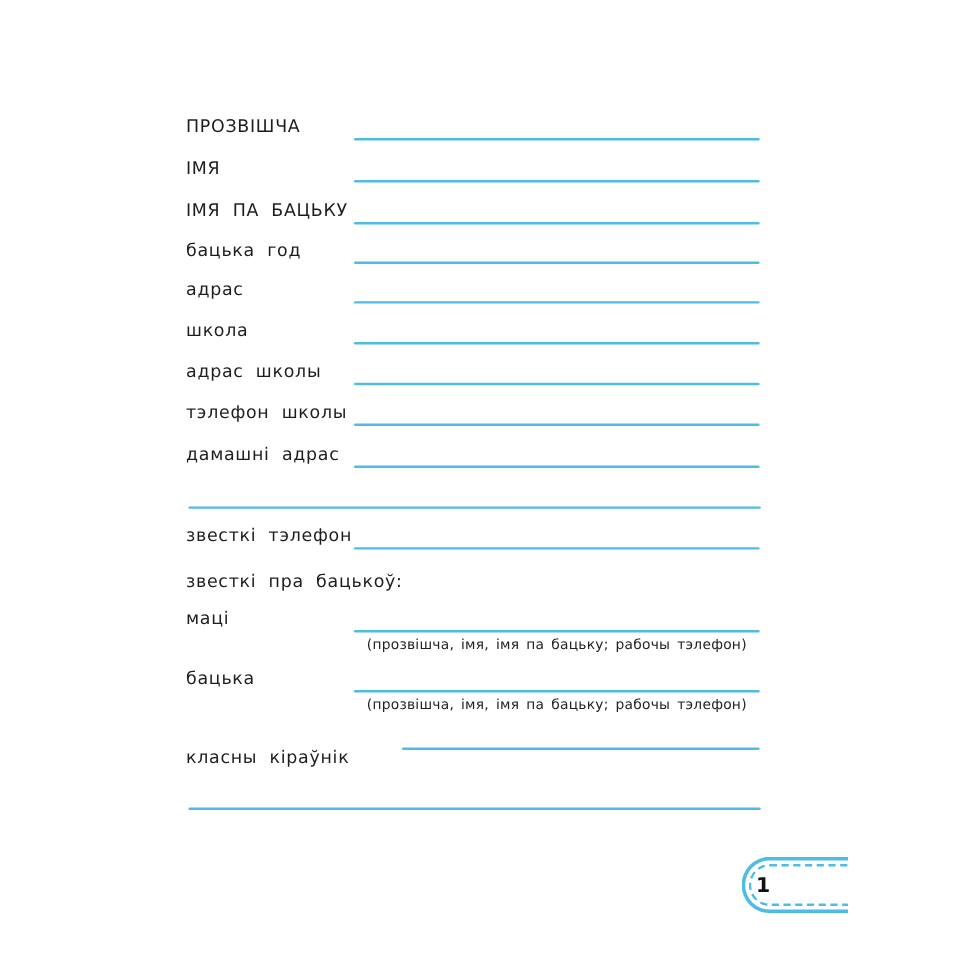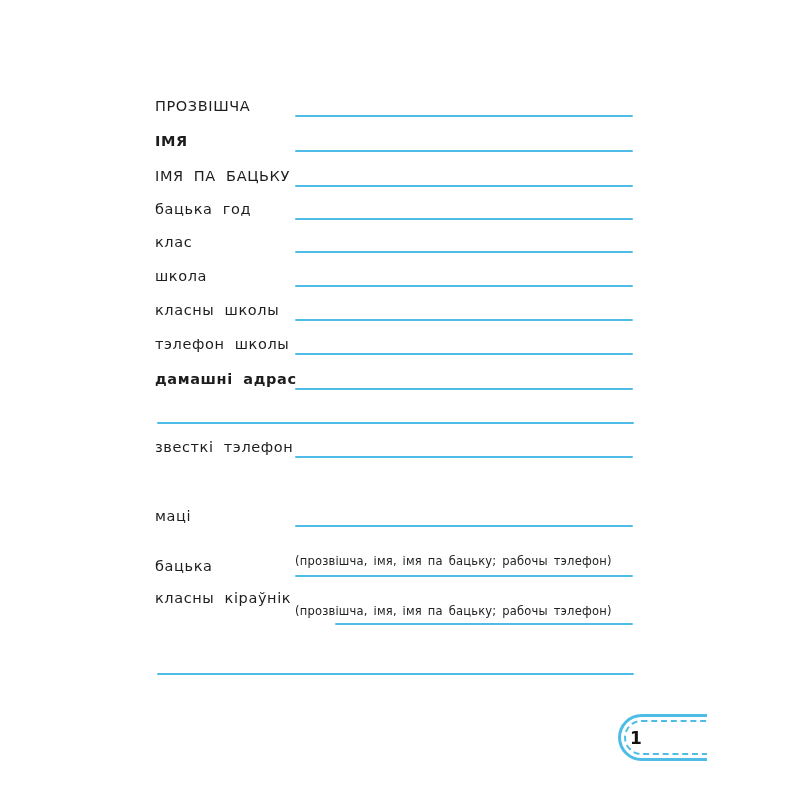--- a/index.html
+++ b/index.html
@@ -31,40 +31,40 @@
     background: #4fbce6;
     border-radius: 1px;
   }
   .fline.field { left: 295px; width: 338px; }
   .fline.full  { left: 157px; width: 477px; }
   .caption {
     position: absolute;
     font-size: 11.5px;
     letter-spacing: 0.2px;
     word-spacing: 2px;
+    text-align: center;
     white-space: nowrap;
     color: #222222;
-    margin-top: 24px;
   }
   
   .y117  { top: 115px; }  .ly117 { top: 98px;  }
-  .y152  { top: 150px; }  .ly152 { top: 133px; font-weight: bold; }
+  .y152  { top: 150px; }  .ly152 { top: 133px; }
   .y187  { top: 185px; }  .ly187 { top: 168px; }
   .y220  { top: 218px; }  .ly220 { top: 201px; }
   .y253  { top: 251px; }  .ly253 { top: 234px; }
   .y287  { top: 285px; }  .ly287 { top: 268px; text-align: center; }
   .y321  { top: 319px; }  .ly321 { top: 302px; }
   .y355  { top: 353px; }  .ly355 { top: 336px; text-align: right; }
-  .y390  { top: 388px; }  .ly390 { top: 371px; font-weight: bold; }
+  .y390  { top: 388px; }  .ly390 { top: 371px; }
   .y424  { top: 422px; }
   .y458  { top: 456px; }  .ly458 { top: 439px; }
                           .ly488 { top: 477px; }
   .y527  { top: 525px; }  .ly527 { top: 508px; text-align: right; }  .cy538 { top: 530px; left: 295px; width: 338px; }
   .y577  { top: 575px; }  .ly577 { top: 558px; }  .cy588 { top: 580px; left: 295px; width: 338px; }
-  .y625  { top: 623px; }  .ly625 { top: 590px; }  .cy638 { top: 630px; left: 335px; width: 298px; }
+  .y625  { top: 623px; }  .ly625 { top: 624px; }  .cy638 { top: 630px; left: 335px; width: 298px; }
   .y675  { top: 673px; }
   .fline.teacher { left: 335px; width: 298px; }
 
   
   .page-tab {
     position: absolute;
     left: 618px;
     top: 714px;
     width: 89px;
     height: 47px;
@@ -105,40 +105,41 @@
 
   <div class="label ly152">ІМЯ</div>
   <div class="fline field y152"></div>
 
   <div class="label ly187">ІМЯ ПА БАЦЬКУ</div>
   <div class="fline field y187"></div>
 
   <div class="label ly220">бацька год</div>
   <div class="fline field y220"></div>
 
-  <div class="label ly253">клас</div>
+  <div class="label ly253">адрас</div>
   <div class="fline field y253"></div>
 
   <div class="label ly287">школа</div>
   <div class="fline field y287"></div>
 
-  <div class="label ly321">класны школы</div>
+  <div class="label ly321">адрас школы</div>
   <div class="fline field y321"></div>
 
   <div class="label ly355">тэлефон школы</div>
   <div class="fline field y355"></div>
 
   <div class="label ly390">дамашні адрас</div>
   <div class="fline field y390"></div>
 
   <div class="fline full y424"></div>
 
   <div class="label ly458">звесткі тэлефон</div>
   <div class="fline field y458"></div>
 
+  <div class="label ly488">звесткі пра бацькоў:</div>
 
   <div class="label ly527">маці</div>
   <div class="fline field y527"></div>
   <div class="caption cy538">(прозвішча, імя, імя па бацьку; рабочы тэлефон)</div>
 
   <div class="label ly577">бацька</div>
   <div class="fline field y577"></div>
   <div class="caption cy588">(прозвішча, імя, імя па бацьку; рабочы тэлефон)</div>
 
   <div class="label ly625">класны кіраўнік</div>

